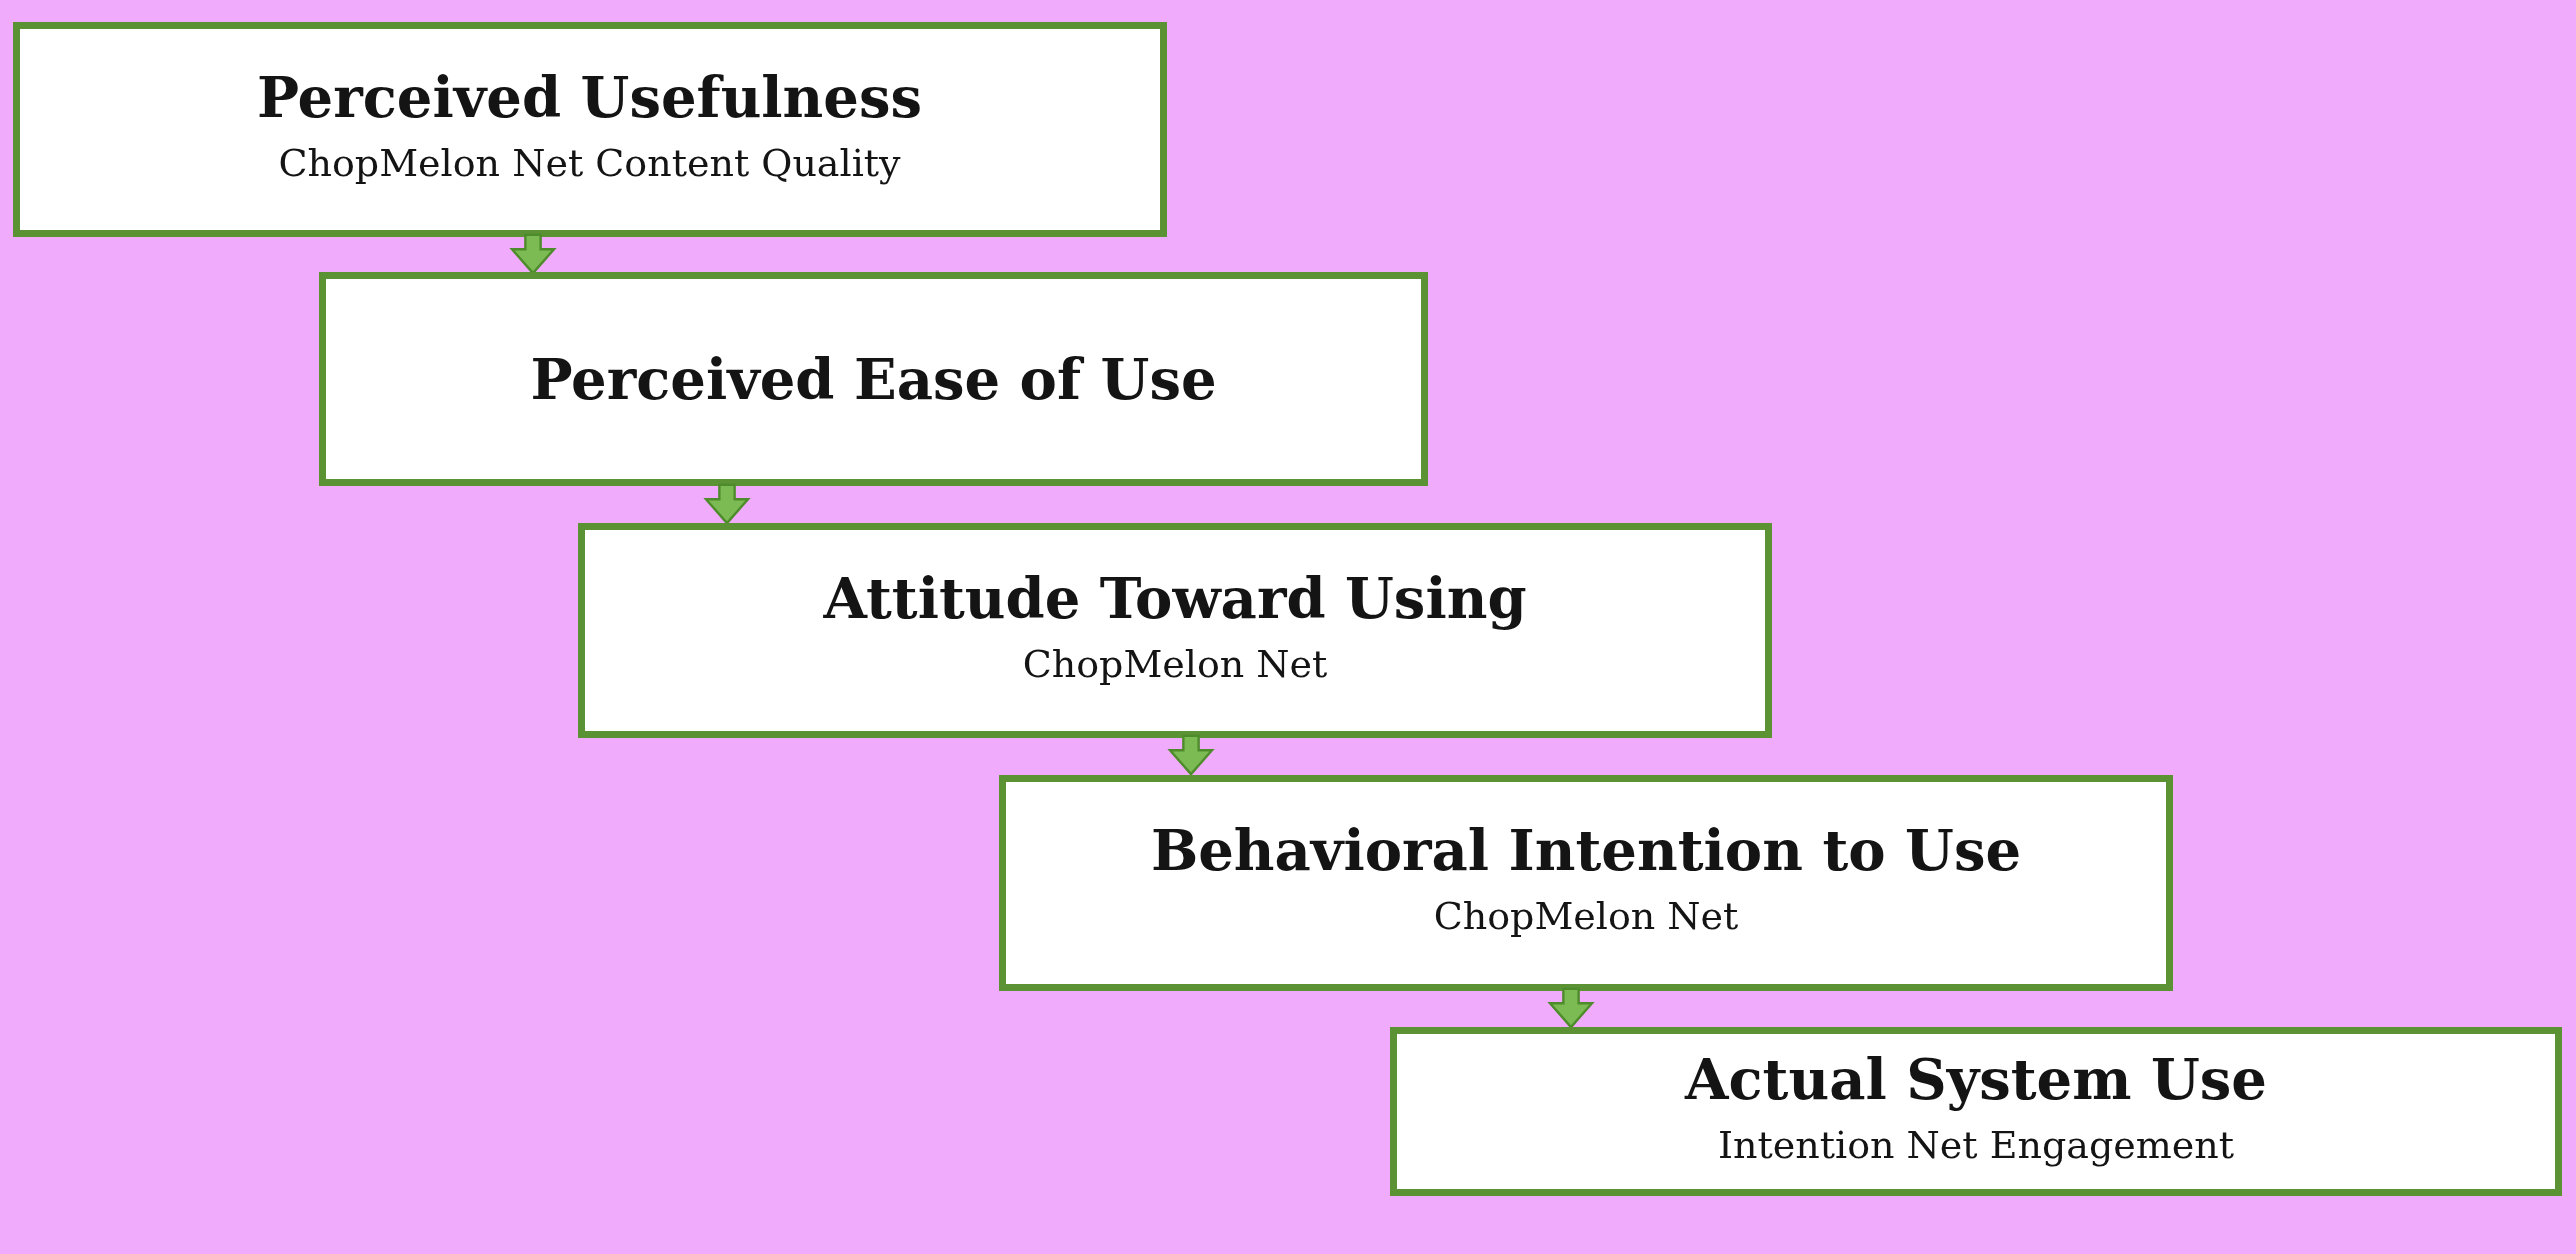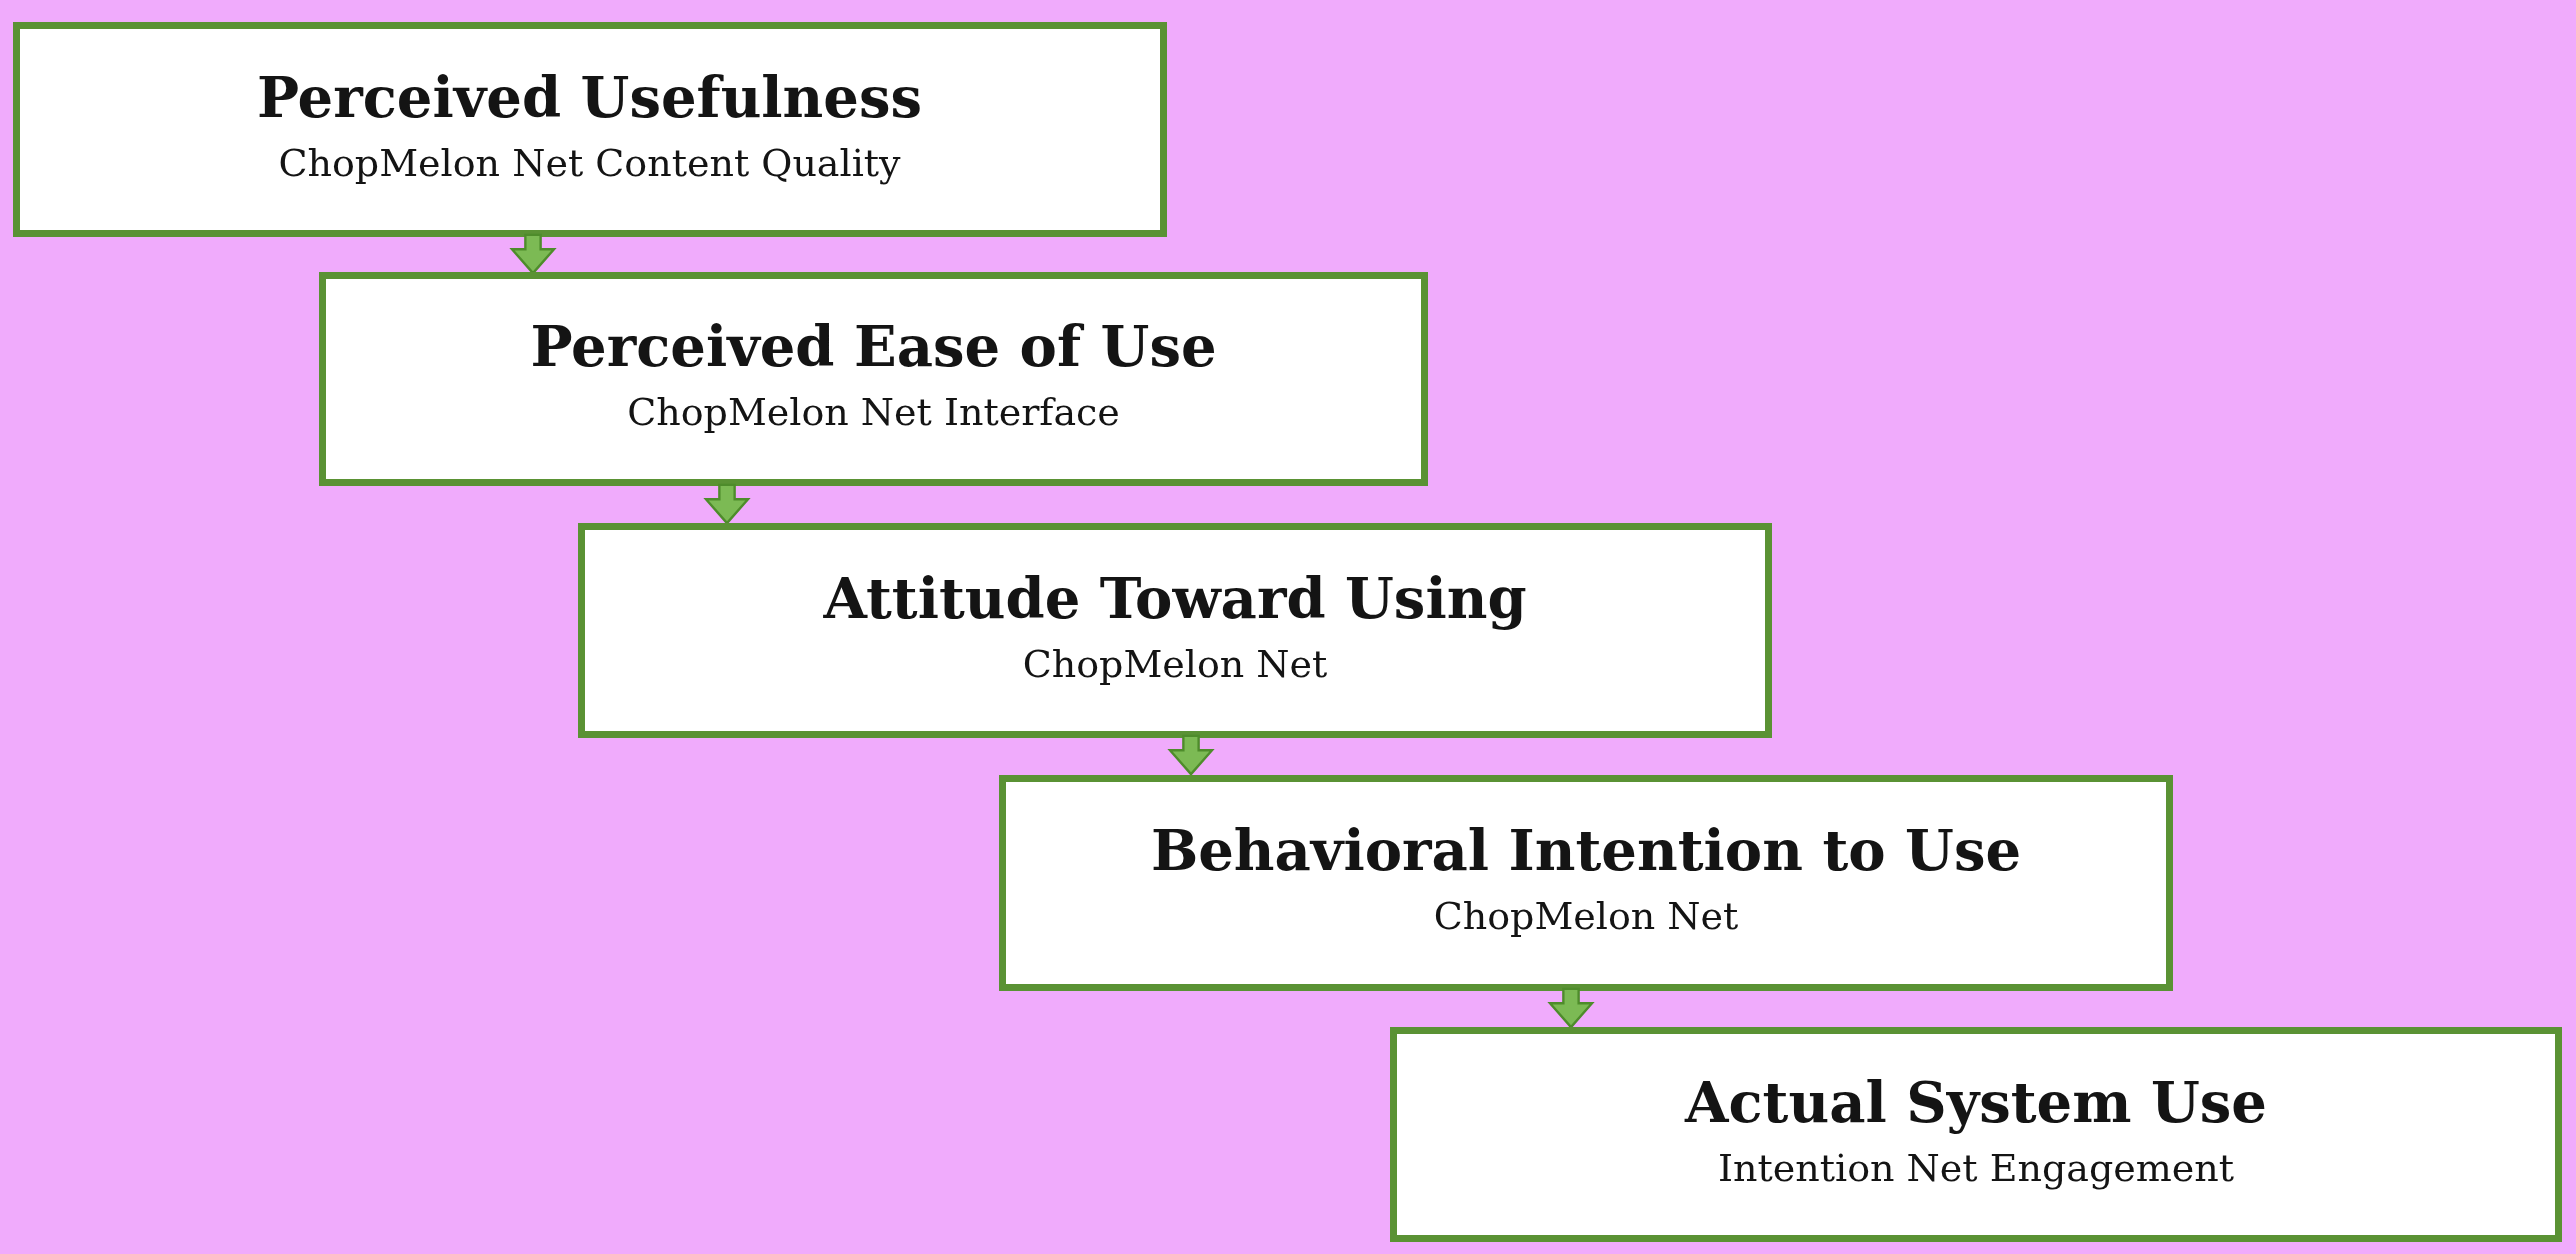--- a/index.html
+++ b/index.html
@@ -37,21 +37,21 @@
     font-weight: 400;
     font-size: 38px;
     line-height: 66px;
     white-space: nowrap;
   }
   
   .b1 { left: 12.5px;   top: 22px;   width: 1154px; height: 215px; }
   .b2 { left: 319px;  top: 272px;  width: 1109px; height: 214px; }
   .b3 { left: 578px;  top: 523px;  width: 1194px; height: 215px; }
   .b4 { left: 999px; top: 775px;  width: 1174px; height: 216px; }
-  .b5 { left: 1390px; top: 1027px; width: 1172px; height: 215px; }
+  .b5 { left: 1390px; top: 1027px; width: 1172px; height: 169px; }
 
   .arrow {
     position: absolute;
     width: 48px;
     height: 42px;
   }
   .a1 { left: 509px;  top: 233px;  }
   .a2 { left: 703px;  top: 483px;  }
   .a3 { left: 1167px; top: 734px;  }
   .a4 { left: 1547px; top: 987px; }
@@ -65,21 +65,20 @@
     <span class="title">Perceived Usefulness</span>
     <span class="subtitle">ChopMelon Net Content Quality</span>
   </div>
 
   <svg class="arrow a1" viewBox="0 0 50 44" xmlns="http://www.w3.org/2000/svg">
     <polygon points="17,2 33,2 33,17 47,17 25,42 3,17 17,17" fill="#7cba54" stroke="#4e8c2b" stroke-width="2.5" stroke-linejoin="miter"></polygon>
   </svg>
 
   <div class="box b2">
     <span class="title">Perceived Ease of Use</span>
-    <span class="subtitle">ChopMelon Net Interface</span>
   </div>
 
   <svg class="arrow a2" viewBox="0 0 50 44" xmlns="http://www.w3.org/2000/svg">
     <polygon points="17,2 33,2 33,17 47,17 25,42 3,17 17,17" fill="#7cba54" stroke="#4e8c2b" stroke-width="2.5" stroke-linejoin="miter"></polygon>
   </svg>
 
   <div class="box b3">
     <span class="title">Attitude Toward Using</span>
     <span class="subtitle">ChopMelon Net</span>
   </div>

